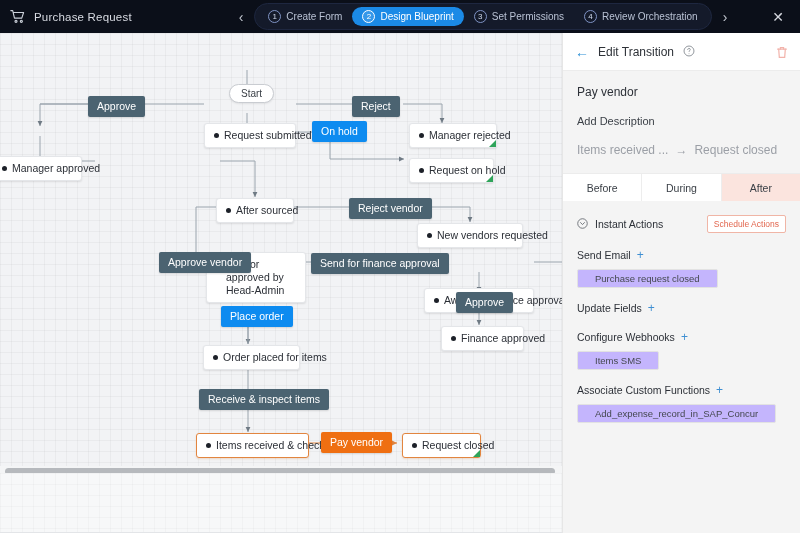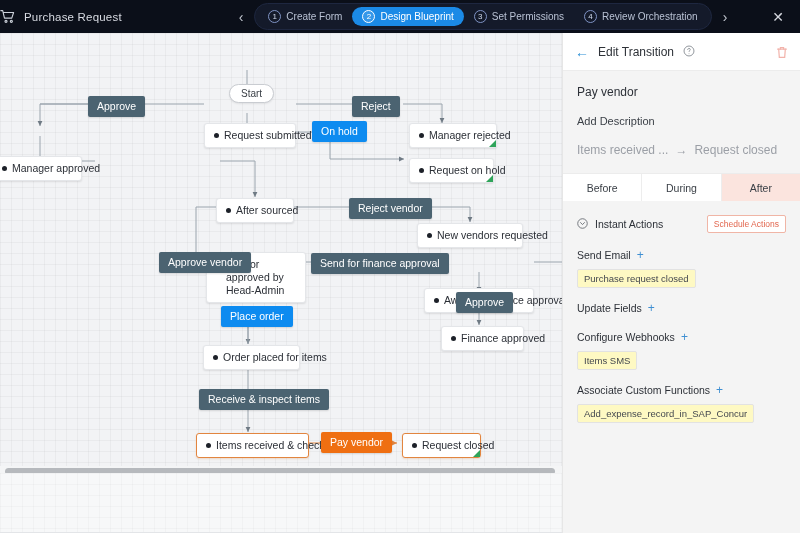--- a/index.html
+++ b/index.html
@@ -10,21 +10,21 @@
     overflow: hidden;
   }
   #app { position: relative; width: 800px; height: 533px; background:#fff; }
 
   
   .topbar {
     position: absolute; left:0; top:0; width:800px; height:33px;
     background:#0b0f19;
     display:flex; align-items:center;
   }
-  .topbar-left { display:flex; align-items:center; gap:8px; width:210px; }
+  .topbar-left { display:flex; align-items:center; gap:8px; padding-left:10px; width:210px; }
   .cart-icon { width:16px; height:15px; display:block; }
   .app-title { color:#d8dbe2; font-size:11.5px; letter-spacing:.2px; white-space:nowrap; }
 
   .stepper-wrap { flex:1; display:flex; align-items:center; justify-content:center; gap:7px; }
   .arrow-btn {
     color:#c2c7d0; font-size:14px; line-height:1; background:none; border:none;
     cursor:pointer; padding:2px 4px; font-family:"Liberation Sans",sans-serif;
   }
   .stepper {
     display:flex; align-items:center;
@@ -152,22 +152,22 @@
   .sched-btn {
     margin-left:auto; font-size:8.5px; color:#e2674f;
     border:1px solid #f0b5a6; border-radius:2px; background:#fff;
     padding:3px 6px; cursor:pointer; font-family:"Liberation Sans",sans-serif;
   }
   .act-group { margin-bottom:14px; }
   .act-head { display:flex; align-items:center; gap:6px; margin-bottom:7px; }
   .act-title { font-size:10.5px; color:#2d3138; }
   .plus { color:#3f8fd2; font-size:12px; line-height:1; cursor:pointer; }
   .chip {
-    display:inline-block; background:#fef9c3; border:1px solid #e2e2e2;
-    border-radius:2px; font-size:9.5px; color:#44484f; padding:3px 6px; cursor:pointer;
+    display:inline-block; background:#c4b5fd; border:1px solid #e2e2e2;
+    border-radius:2px; font-size:9.5px; color:#44484f; padding:3px 17px; cursor:pointer;
   }
   .act-group.tight { margin-bottom:17px; }
 </style>
 </head>
 <body>
 
 <div id="app">
 
   <div class="topbar">
     <div class="topbar-left">

